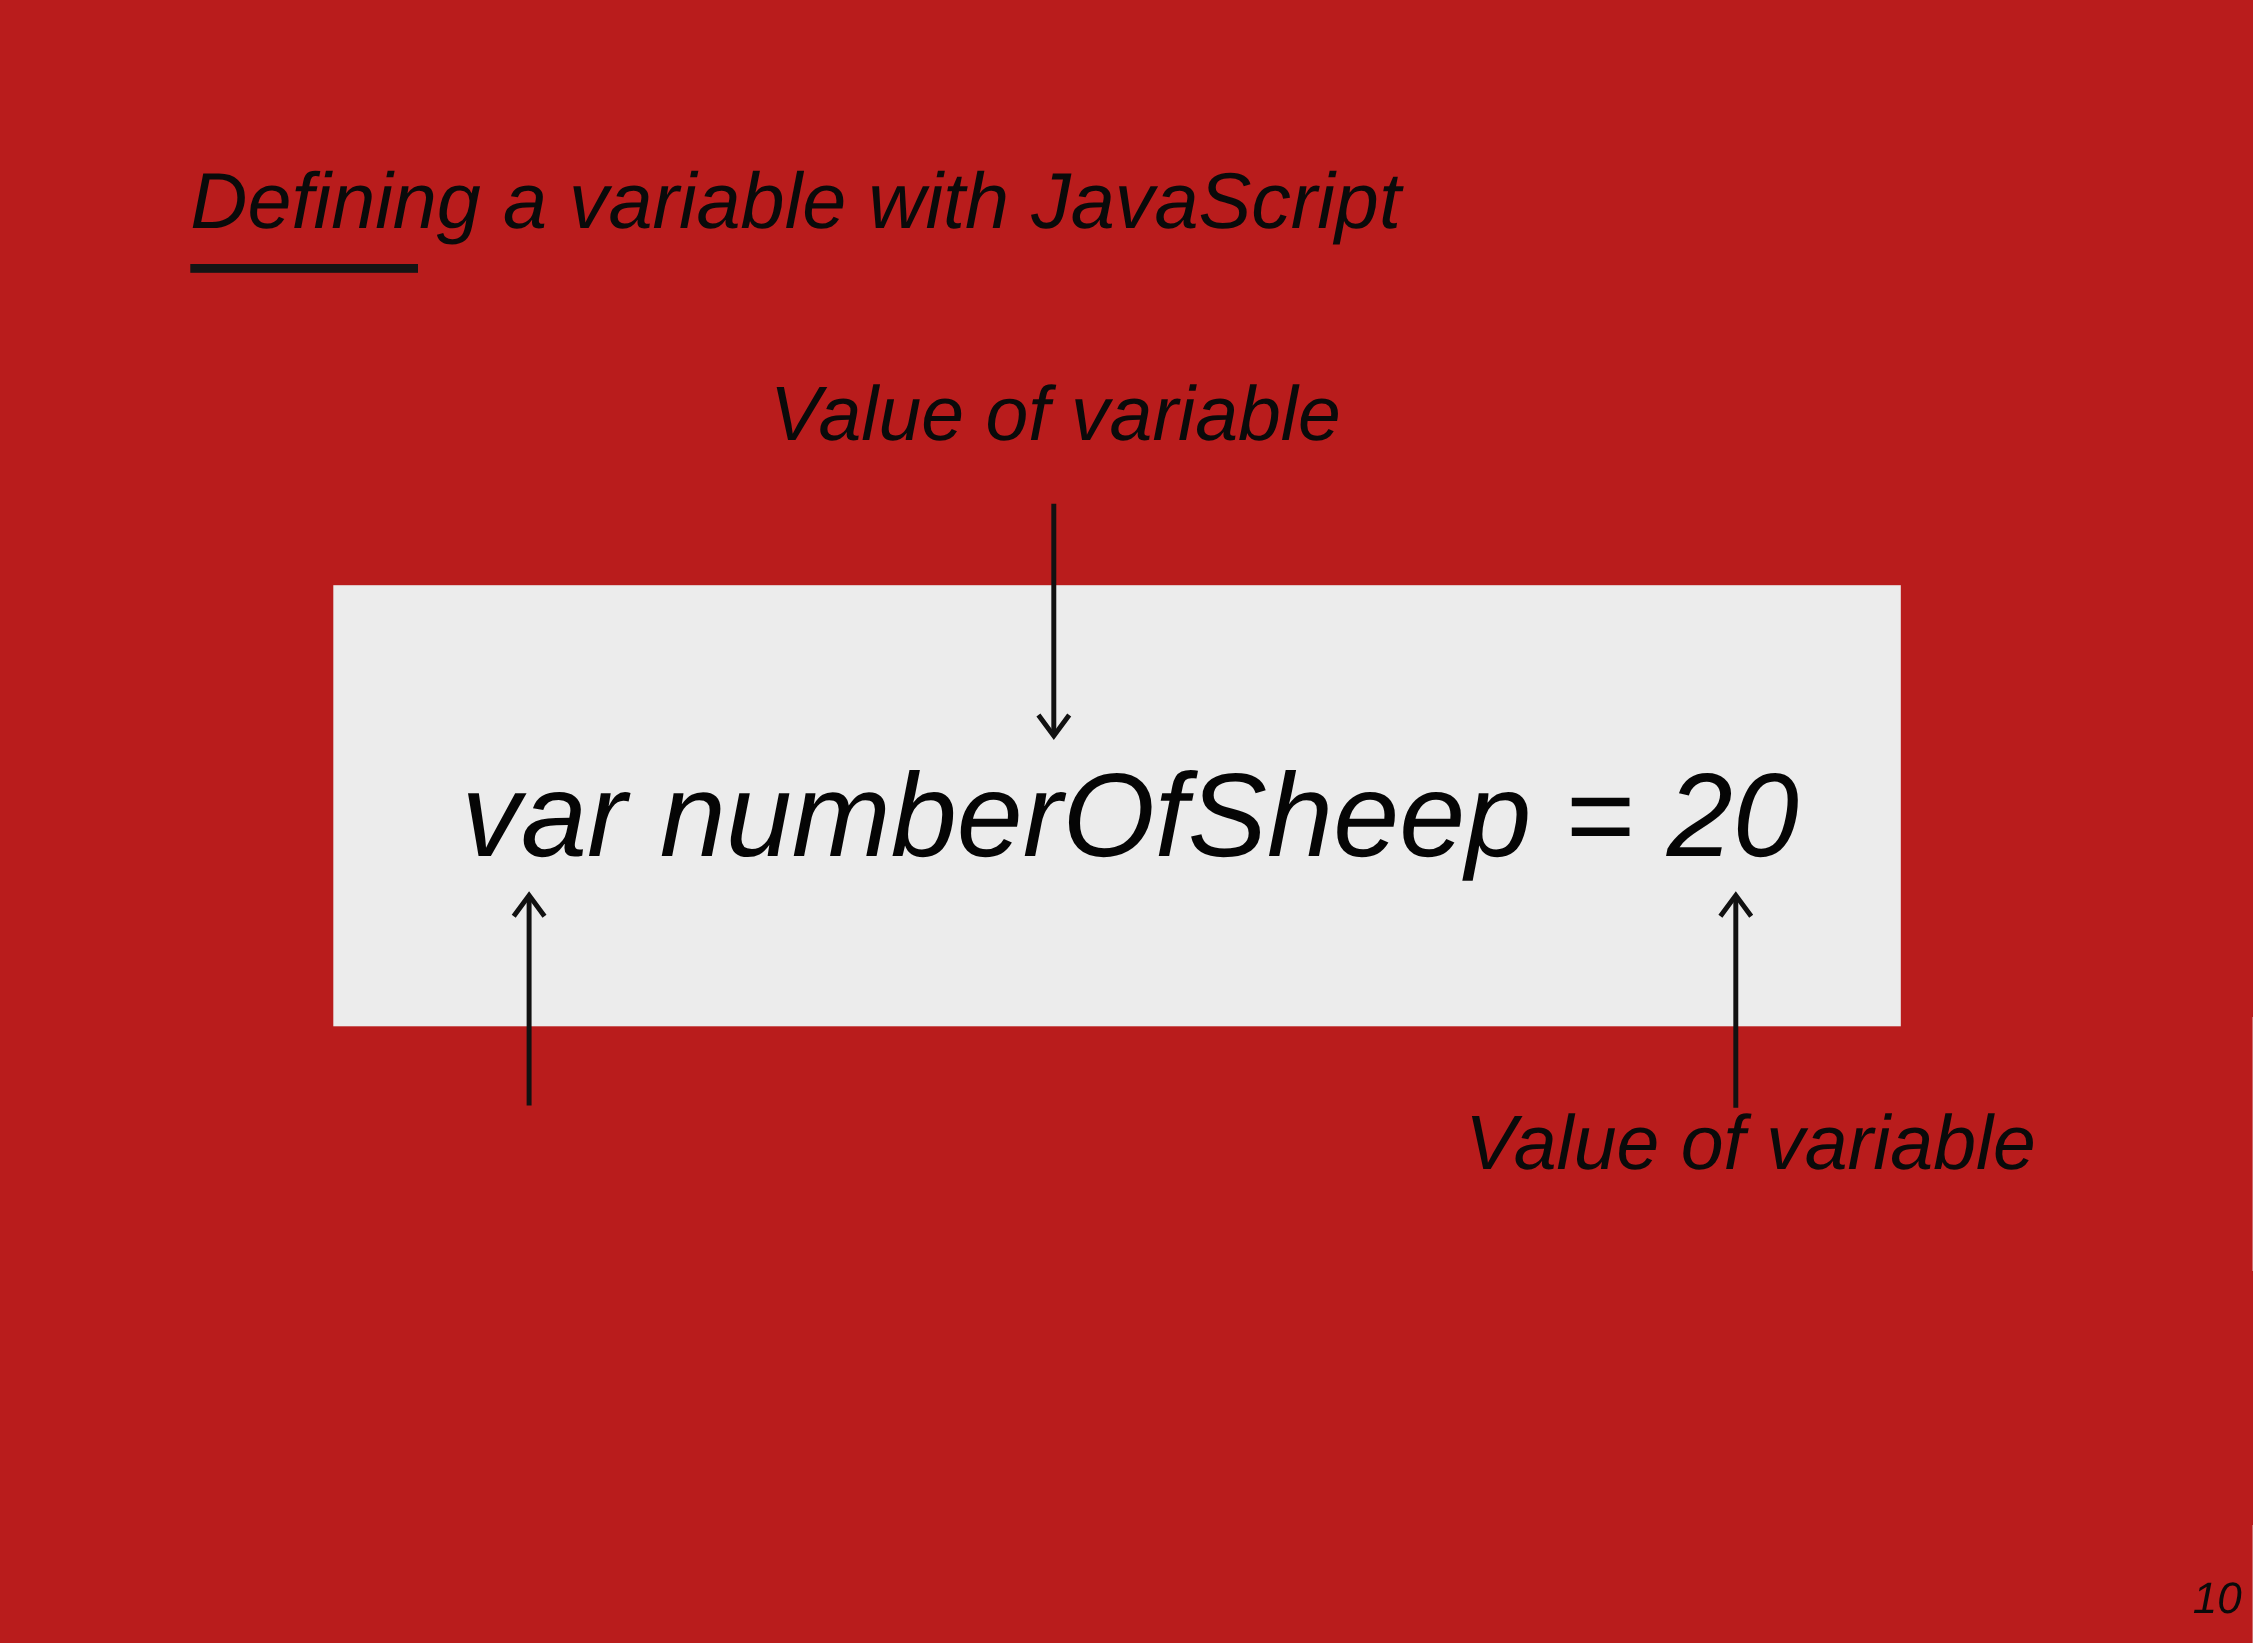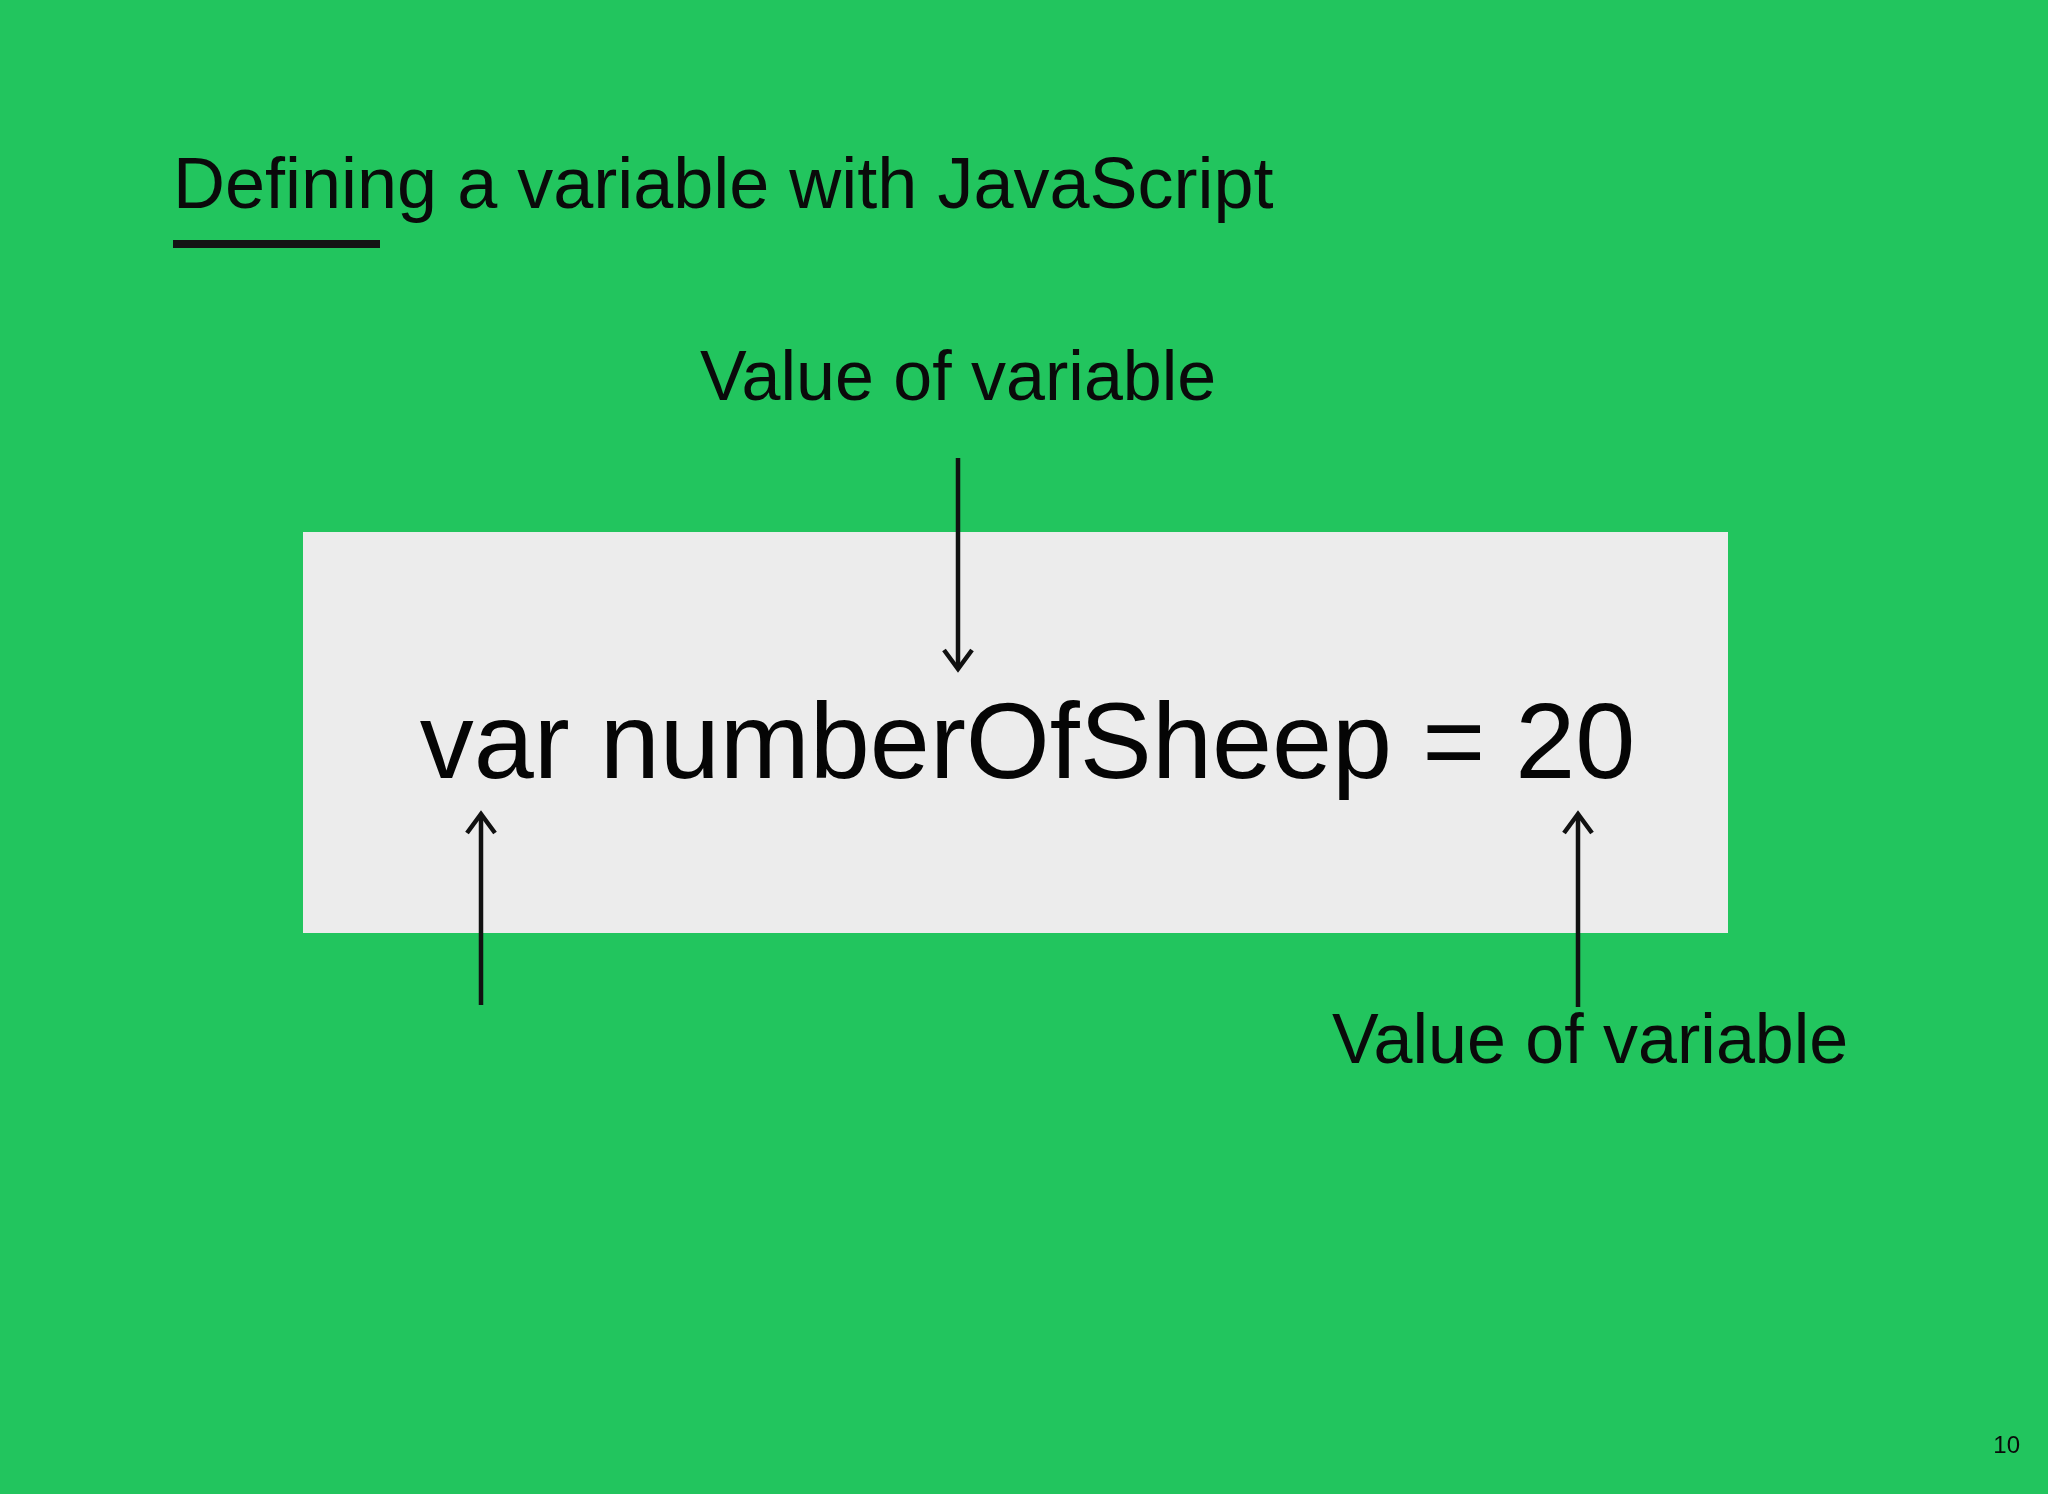--- a/index.html
+++ b/index.html
@@ -4,24 +4,25 @@
 <style>
   html, body {
     margin: 0;
     padding: 0;
     background: #ffffff;
   }
   .slide {
     position: relative;
     width: 2048px;
     height: 1494px;
-    background: #22c55e;
+    background: #b91c1c;
     font-family: "Liberation Sans", sans-serif;
     color: #000000;
     overflow: hidden;
+    font-style: italic;
   }
   .abs { position: absolute; }
 
   .title {
     left: 173px;
     top: 147px;
     font-size: 72px;
     line-height: 1;
     white-space: nowrap;
     color: #0a0a0a;
@@ -73,23 +74,23 @@
   .arrow-layer line,
   .arrow-layer polyline {
     stroke: #111111;
     stroke-width: 4.5;
     fill: none;
     stroke-linejoin: miter;
     stroke-linecap: butt;
   }
 
   .page-number {
-    right: 28px;
+    right: 10px;
     top: 1433px;
-    font-size: 24px;
+    font-size: 40px;
     line-height: 1;
     color: #0a0a0a;
   }
 </style>
 </head>
 <body>
 
 <div class="slide">
 
   <div class="abs title">Defining a variable with JavaScript</div>

